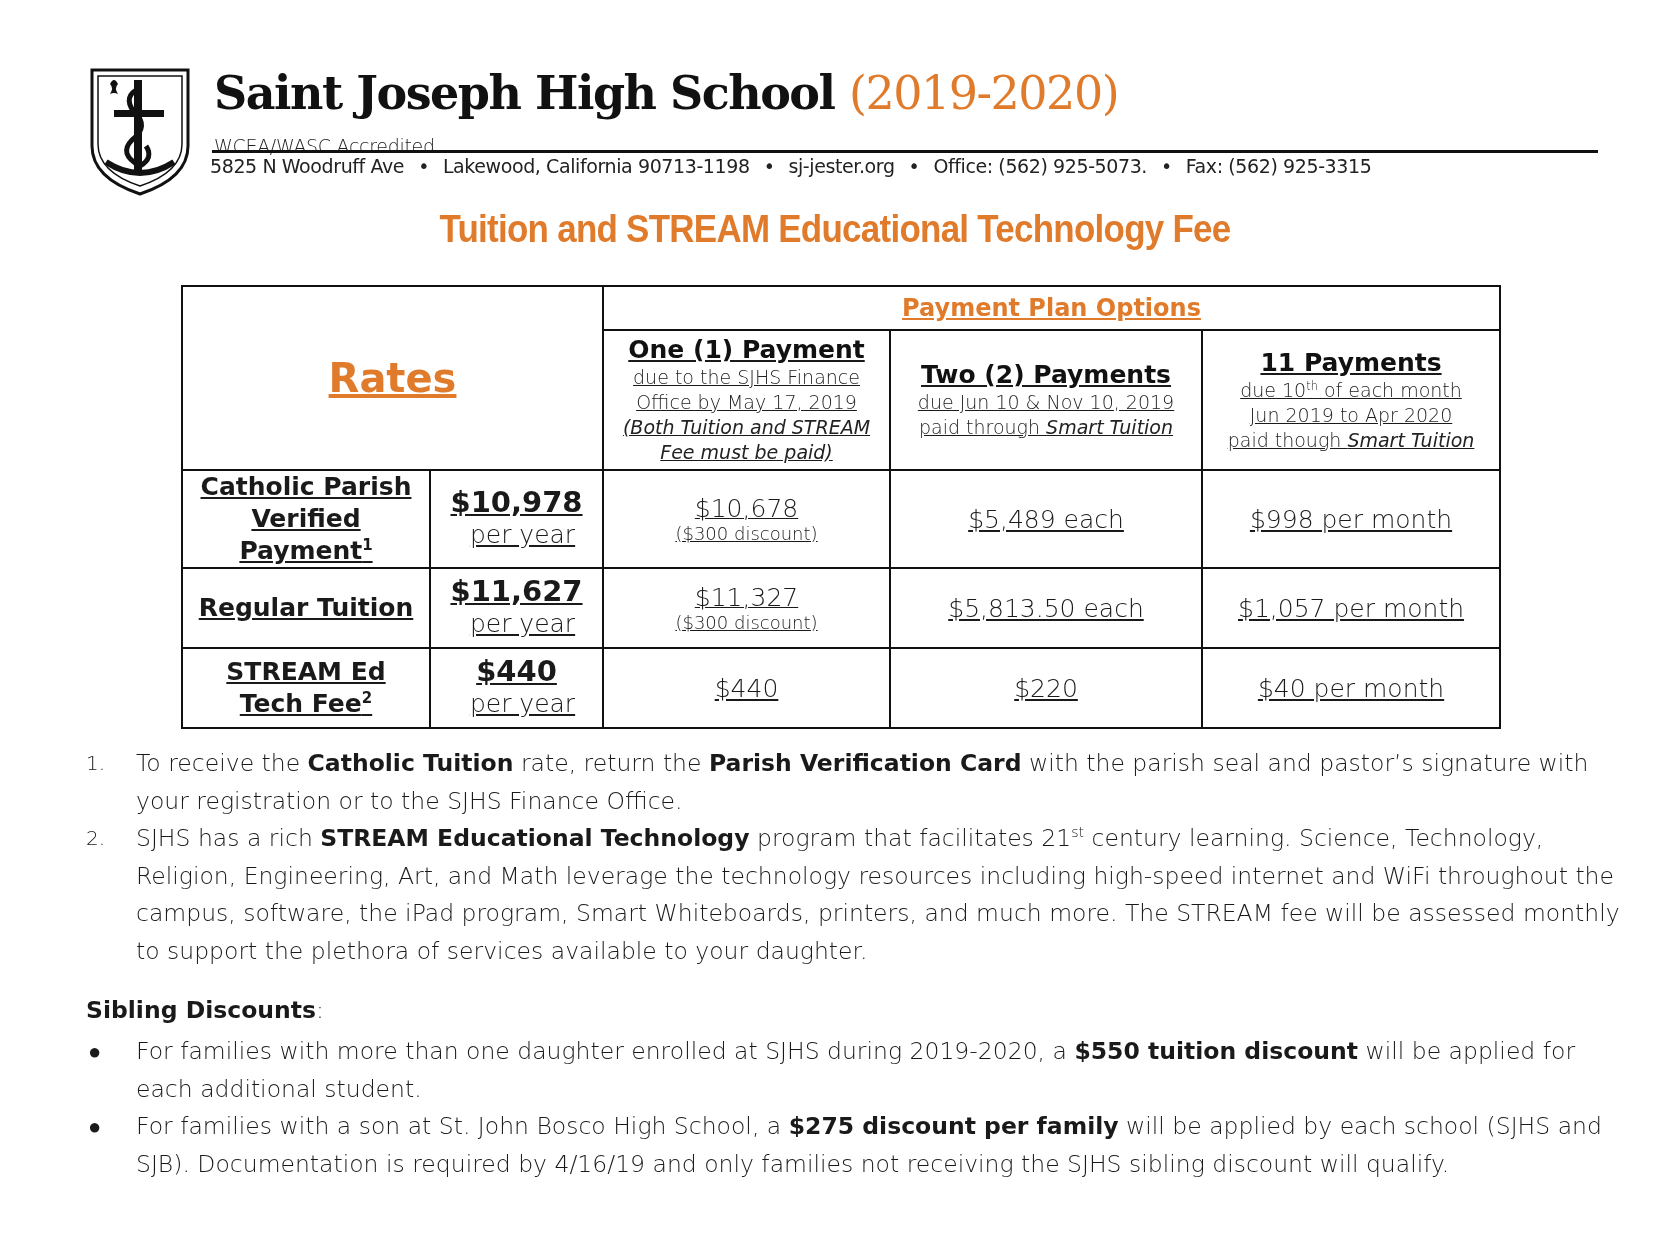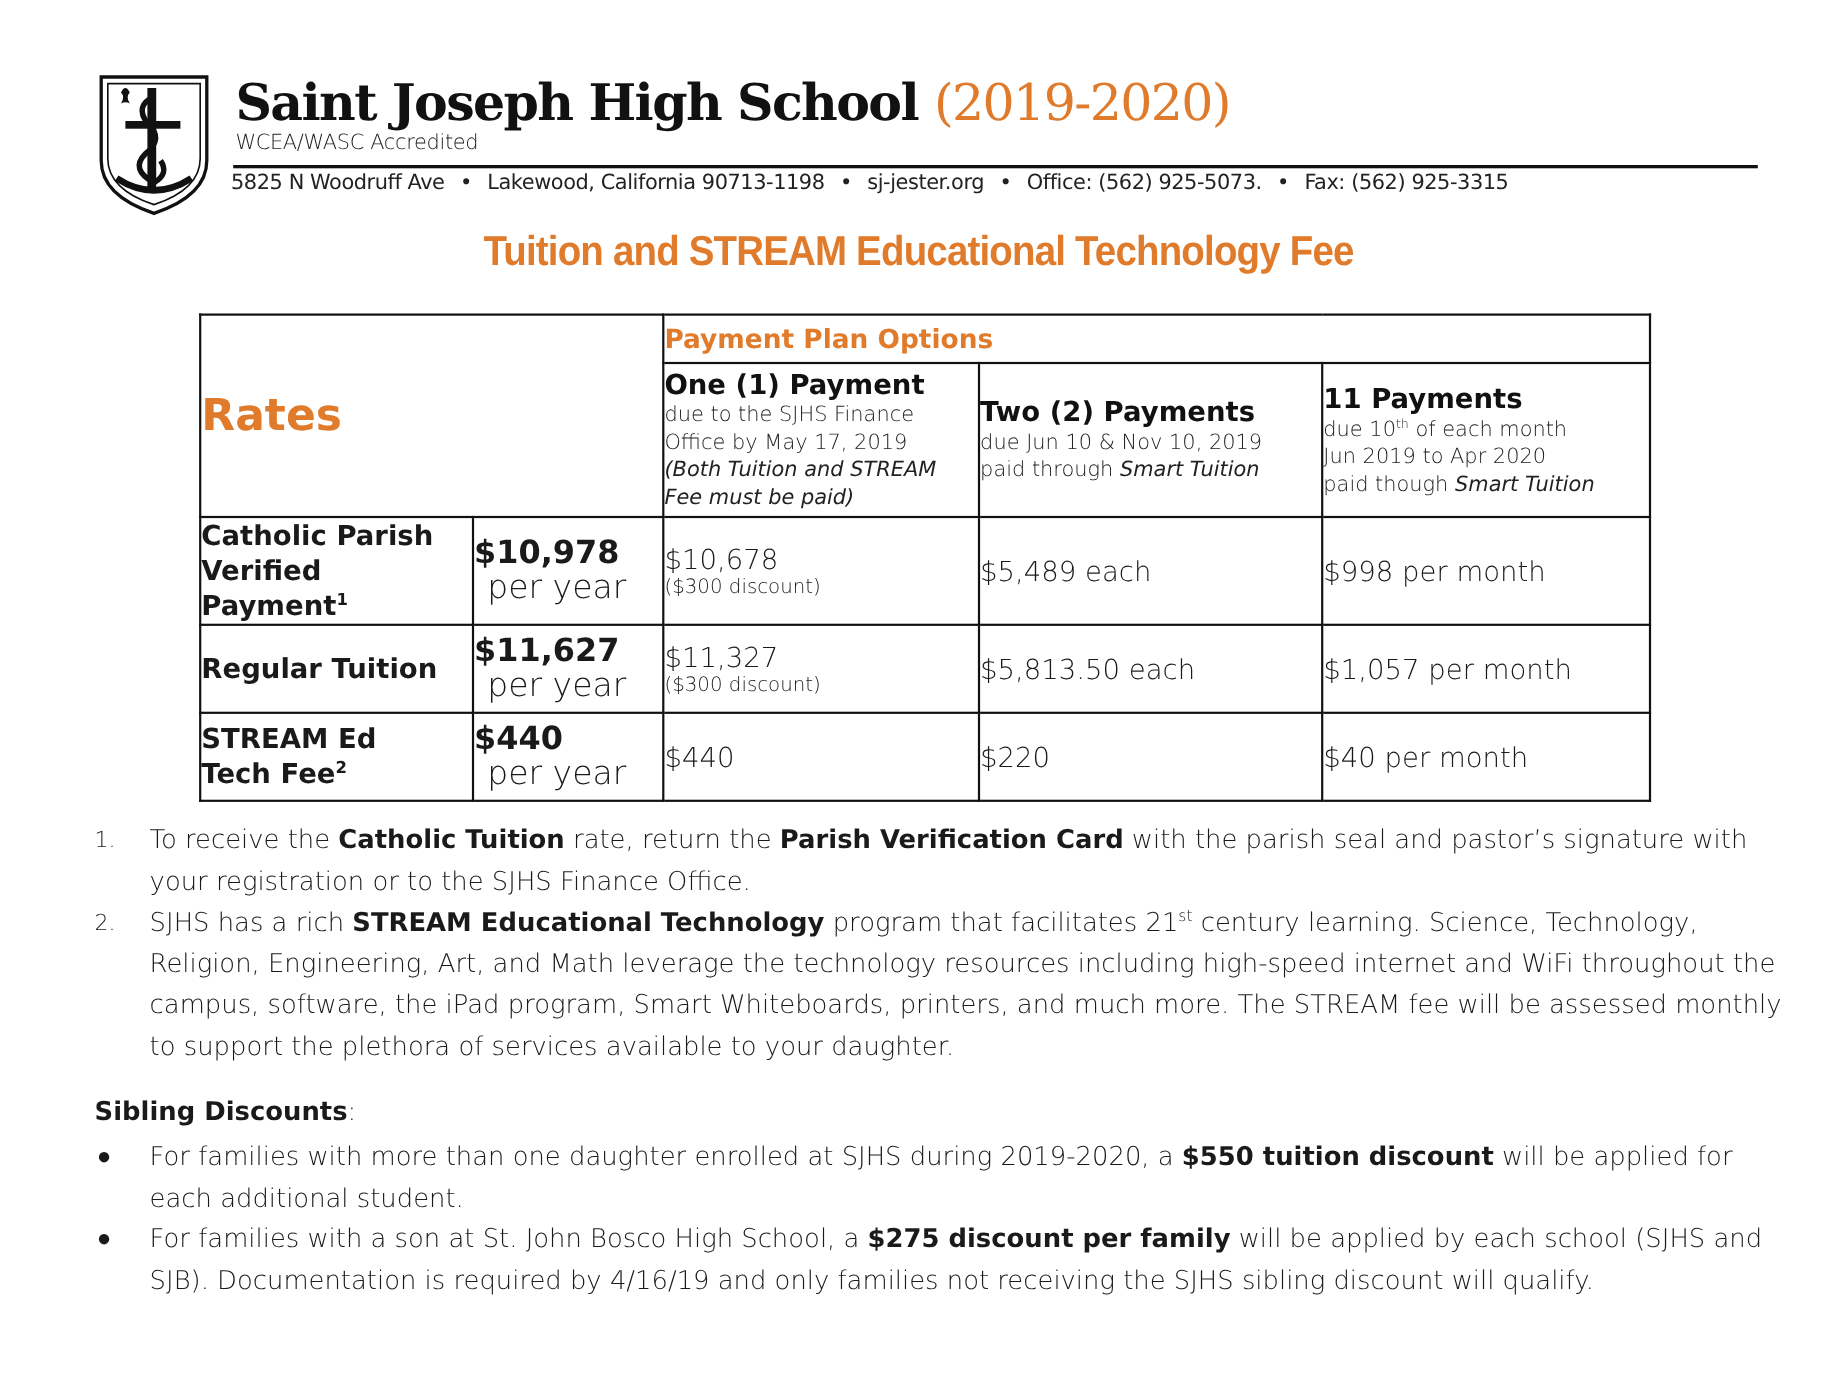--- a/index.html
+++ b/index.html
@@ -5,40 +5,40 @@
   html, body { margin: 0; padding: 0; background: #ffffff; }
   body { width: 1670px; height: 1255px; position: relative; overflow: hidden;
          font-family: "DejaVu Sans", sans-serif; color: #1a1a1a; }
   .abs { position: absolute; }
 
   
   .logo { left: 88px; top: 66px; width: 104px; height: 132px; }
   .school-title { left: 214px; top: 66px; font-family: "DejaVu Serif", serif; font-weight: bold;
                   font-size: 46px; letter-spacing: -1.5px; white-space: nowrap; color: #111; }
   .school-title .year { color: #e07b2c; font-weight: normal; }
-  .accred { left: 214px; top: 118px; font-size: 19px; font-weight: 300; color: #222; letter-spacing: -0.3px; }
+  .accred { left: 214px; top: 135px; font-size: 19px; font-weight: 300; color: #222; letter-spacing: -0.3px; }
   .rule { left: 212px; top: 150px; width: 1386px; height: 3px; background: #111; }
   .address { left: 210px; top: 155px; font-size: 19px; color: #222; letter-spacing: -0.4px; white-space: nowrap; }
   .address .sep { padding: 0 14px; }
 
   .doc-title { left: 0; width: 1670px; text-align: center; top: 208px; font-size: 38px; font-weight: bold;
                color: #e07b2c; letter-spacing: -0.8px; font-family: "Liberation Sans Narrow", "Liberation Sans", sans-serif; transform: scaleX(0.92); }
 
   
   table.rates { position: absolute; left: 181px; top: 285px; border-collapse: collapse;
                 width: 1318px; table-layout: fixed; }
-  table.rates td { border: 2px solid #111; vertical-align: middle; padding: 0; }
+  table.rates td { border: 2px solid #111; text-align: center; vertical-align: middle; padding: 0; text-decoration: underline; }
   .rates-head { font-size: 40px; font-weight: bold; color: #e07b2c; }
   .plan-head { font-size: 24px; font-weight: bold; color: #e07b2c; height: 42px; }
   .col-title { font-size: 25px; font-weight: bold; color: #111; line-height: 30px; }
   .col-sub { font-size: 19px; color: #222; line-height: 25px; font-weight: 300; }
   .col-sub i { font-style: italic; }
   .row-label { font-size: 25px; font-weight: bold; line-height: 32px; }
   .rate-amt { font-size: 29px; font-weight: bold; line-height: 32px; }
-  .rate-per { font-size: 30px; line-height: 34px; font-weight: 300; margin-left: 12px; }
+  .rate-per { font-size: 25px; line-height: 34px; font-weight: 300; margin-left: 12px; }
   .val { font-size: 25px; font-weight: 300; }
   .val-note { font-size: 18px; font-weight: 300; display: block; line-height: 22px; }
   sup { font-size: 60%; line-height: 0; }
 
   
   .notes { left: 86px; top: 745px; width: 1540px; font-size: 23.5px; line-height: 37.5px; font-weight: 300; color: #1a1a1a; }
   .note-item { position: relative; padding-left: 50px; }
   .note-item .num { position: absolute; left: 0; top: 0; font-size: 20px; }
   .note-item b { font-weight: bold; }
   .sib-head { left: 86px; top: 996px; font-size: 23.5px; font-weight: bold; }

